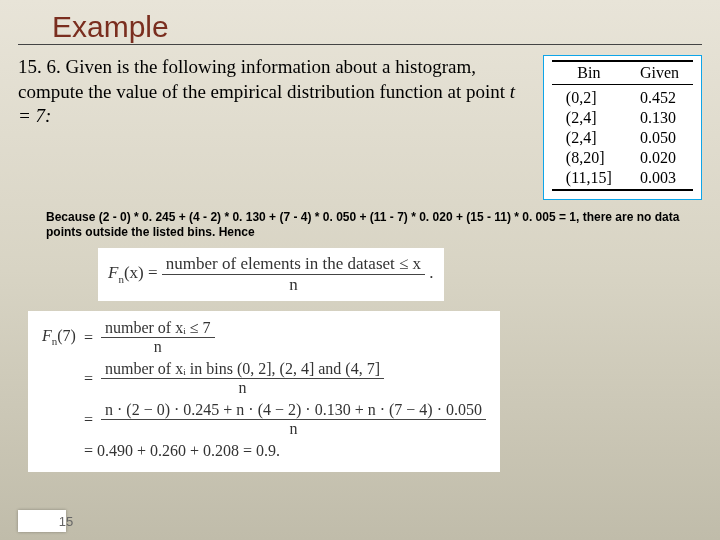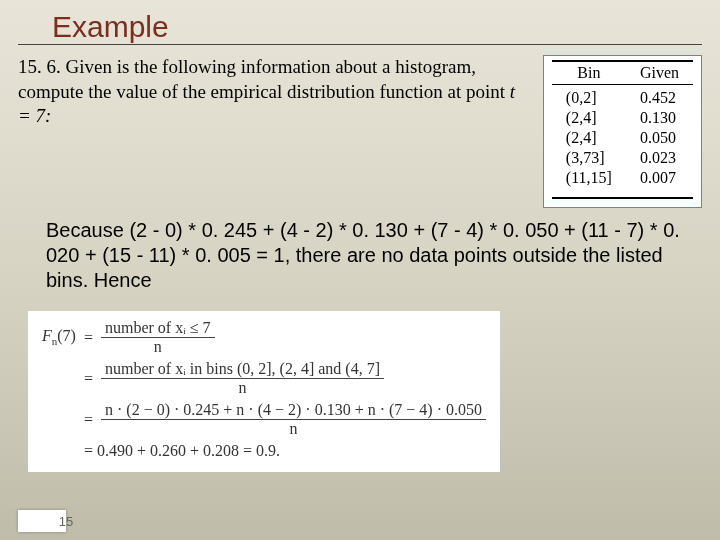--- a/index.html
+++ b/index.html
@@ -63,26 +63,26 @@
   .table-wrap .thead-sep td {
     border-top: 0.5px solid #000;
     height: 0;
     padding: 0;
   }
   .table-wrap td {
     padding: 1px 14px;
     text-align: left;
   }
   .table-wrap tbody tr:first-child td { padding-top: 4px; }
-  .table-wrap .last-row td { border-bottom: 2px solid #000; padding-bottom: 10px; }
+  .table-wrap .last-row td { border-bottom: 2px solid #000; padding-bottom: 2px; }
   .table-wrap .sep-above td { border-top: 0.5px solid #000; }
   .because {
     font-family: Arial, sans-serif;
-    font-size: 20px;
-    font-weight: normal;
+    font-size: 12px;
+    font-weight: bold;
     color: #000;
     margin: 6px 20px 8px 28px;
     line-height: 1.25;
   }
   .formula1 {
     background: #fff;
     display: inline-block;
     padding: 6px 10px;
     margin-left: 80px;
     font-family: 'Times New Roman', serif;
@@ -164,38 +164,45 @@
             </tr>
           <tr>
               <td>(2,4]</td>
               <td>0.130</td>
             </tr>
           <tr>
               <td>(2,4]</td>
               <td>0.050</td>
             </tr>
           <tr>
-              <td>(3,73]</td>
-              <td>0.023</td>
+              <td>(8,20]</td>
+              <td>0.020</td>
             </tr>
           <tr class="last-row">
               <td>(11,15]</td>
-              <td>0.007</td>
+              <td>0.003</td>
             </tr>
           <tr class="sep-above">
               <td></td>
               <td></td>
             </tr>
         </tbody>
       </table>
     </div>
   </div>
 
   <div class="because">Because (2 - 0) * 0. 245 + (4 - 2) * 0. 130 + (7 - 4) * 0. 050 + (11 - 7) * 0. 020 + (15 - 11) * 0. 005 = 1, there are no data points outside the listed bins. Hence</div>
 
+  <div>
+    <div class="formula1">
+      <span class="fn">F</span><span class="sub">n</span><span>(x) = </span>
+      <span class="frac"><span class="num">number of elements in the dataset ≤ x</span><span class="den">n</span></span>
+      <span>.</span>
+    </div>
+  </div>
 
   <div>
     <div class="formula2">
       <table>
         <tbody>
             <tr>
           <td><span class="fn">F</span><span class="sub">n</span><span>(7)</span></td>
           <td>=</td>
           <td><span class="frac"><span class="num">number of xᵢ ≤ 7</span><span class="den">n</span></span></td>
         </tr>

